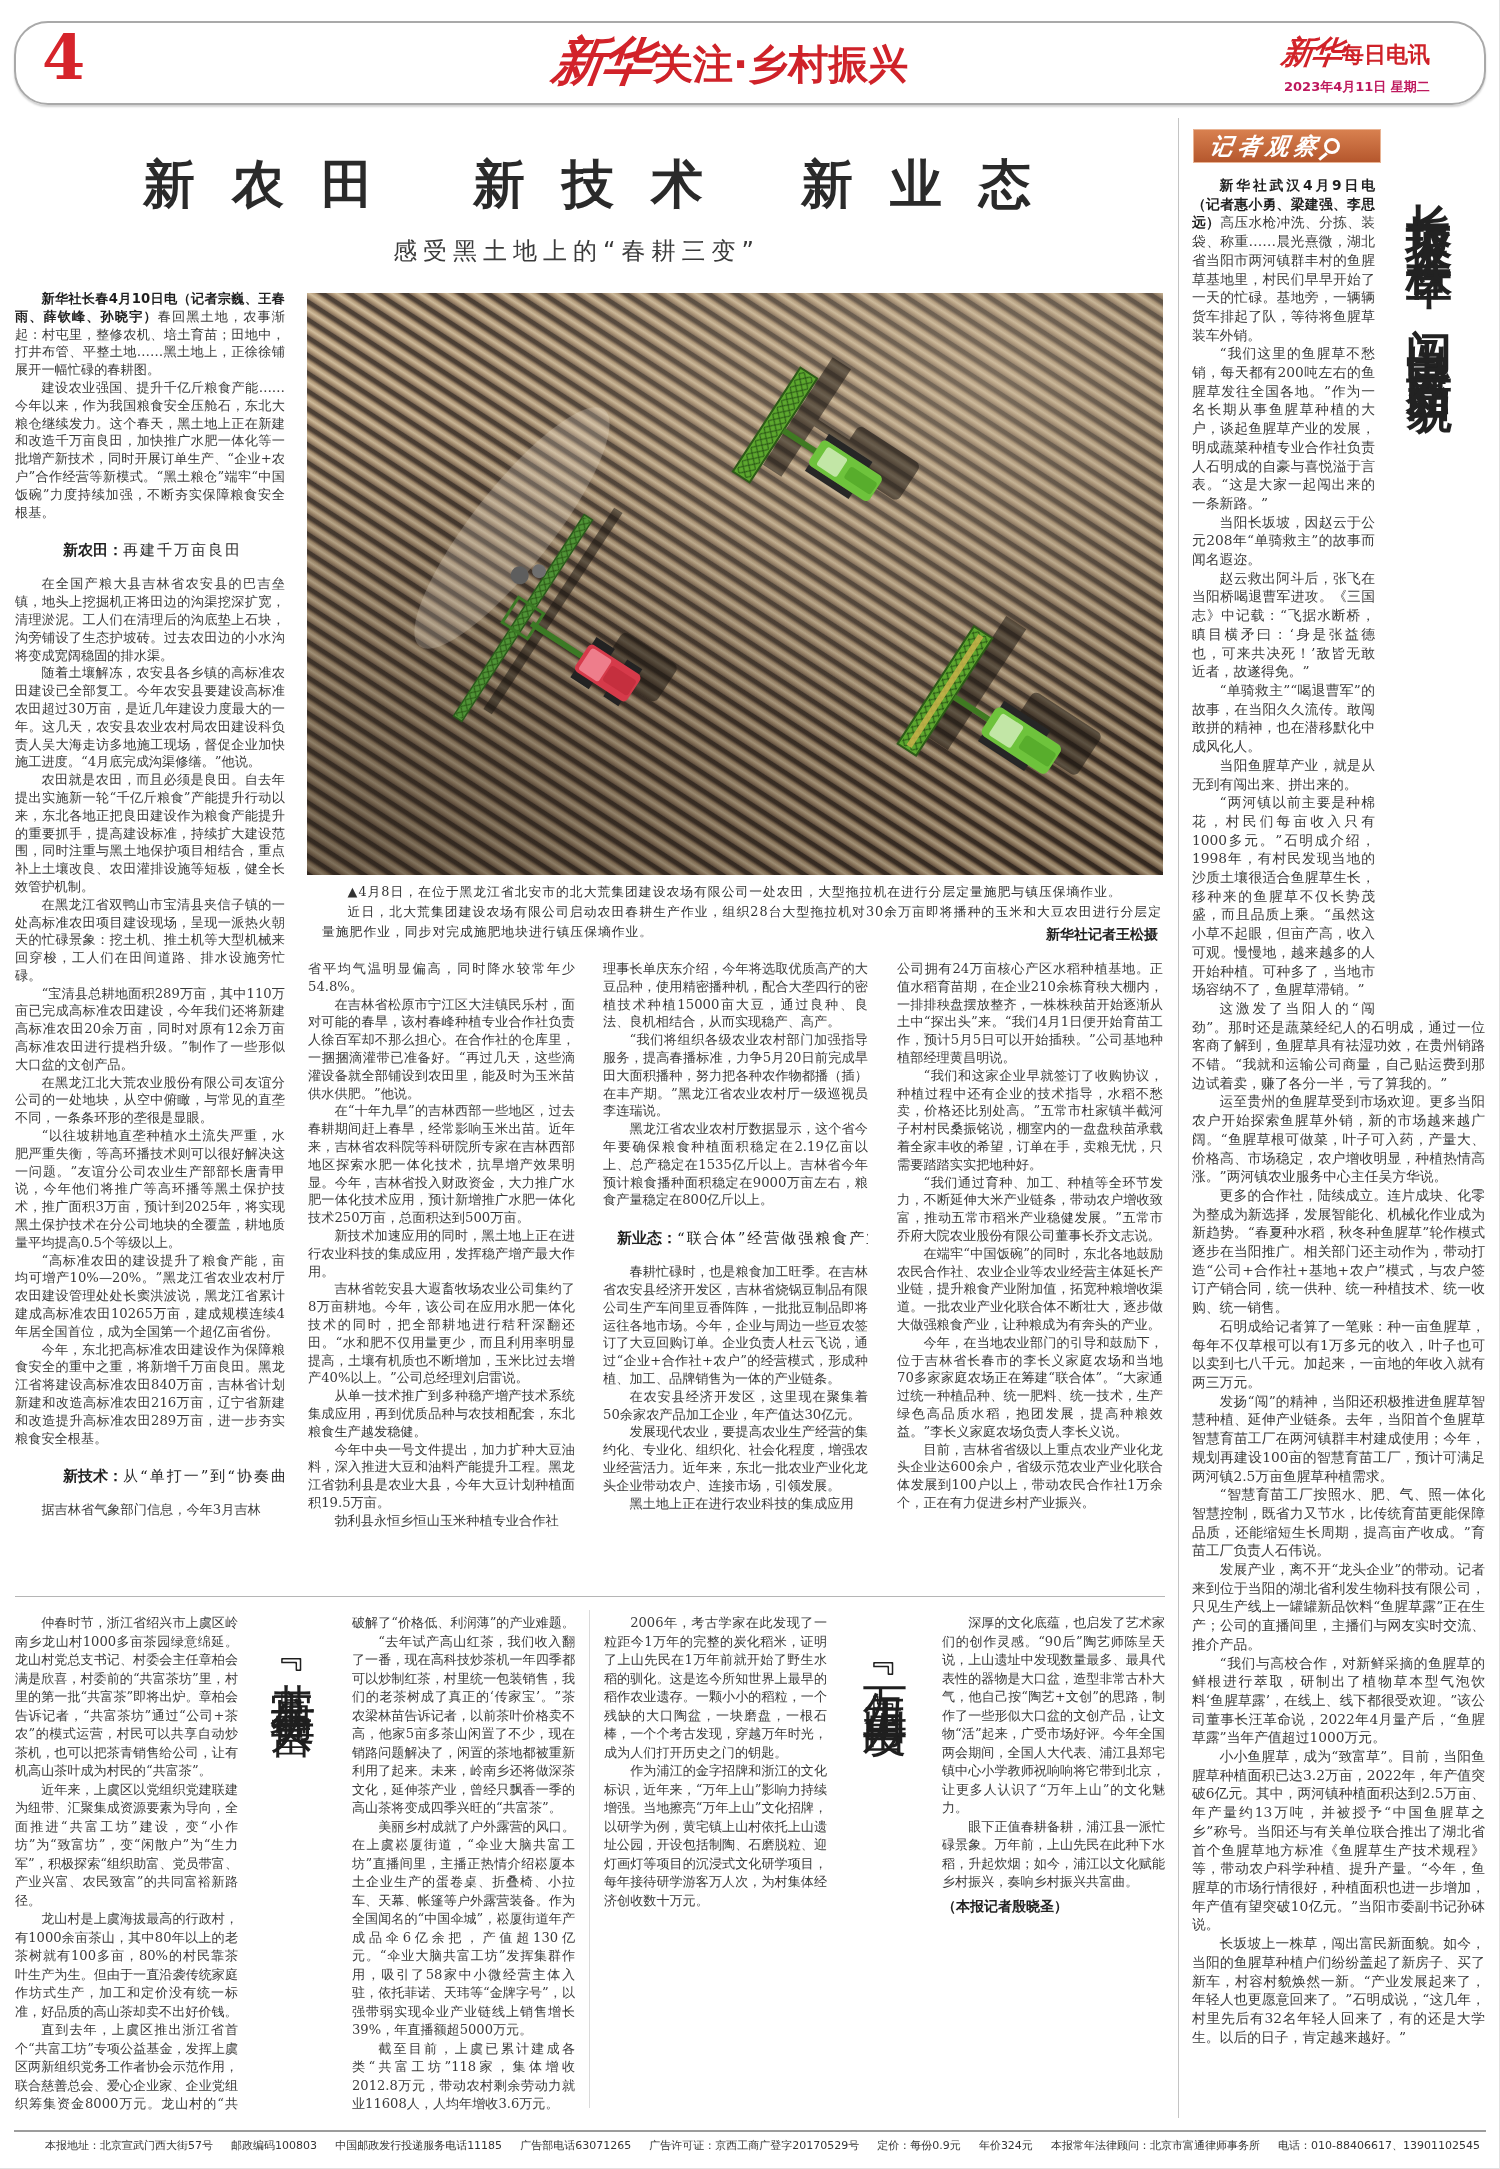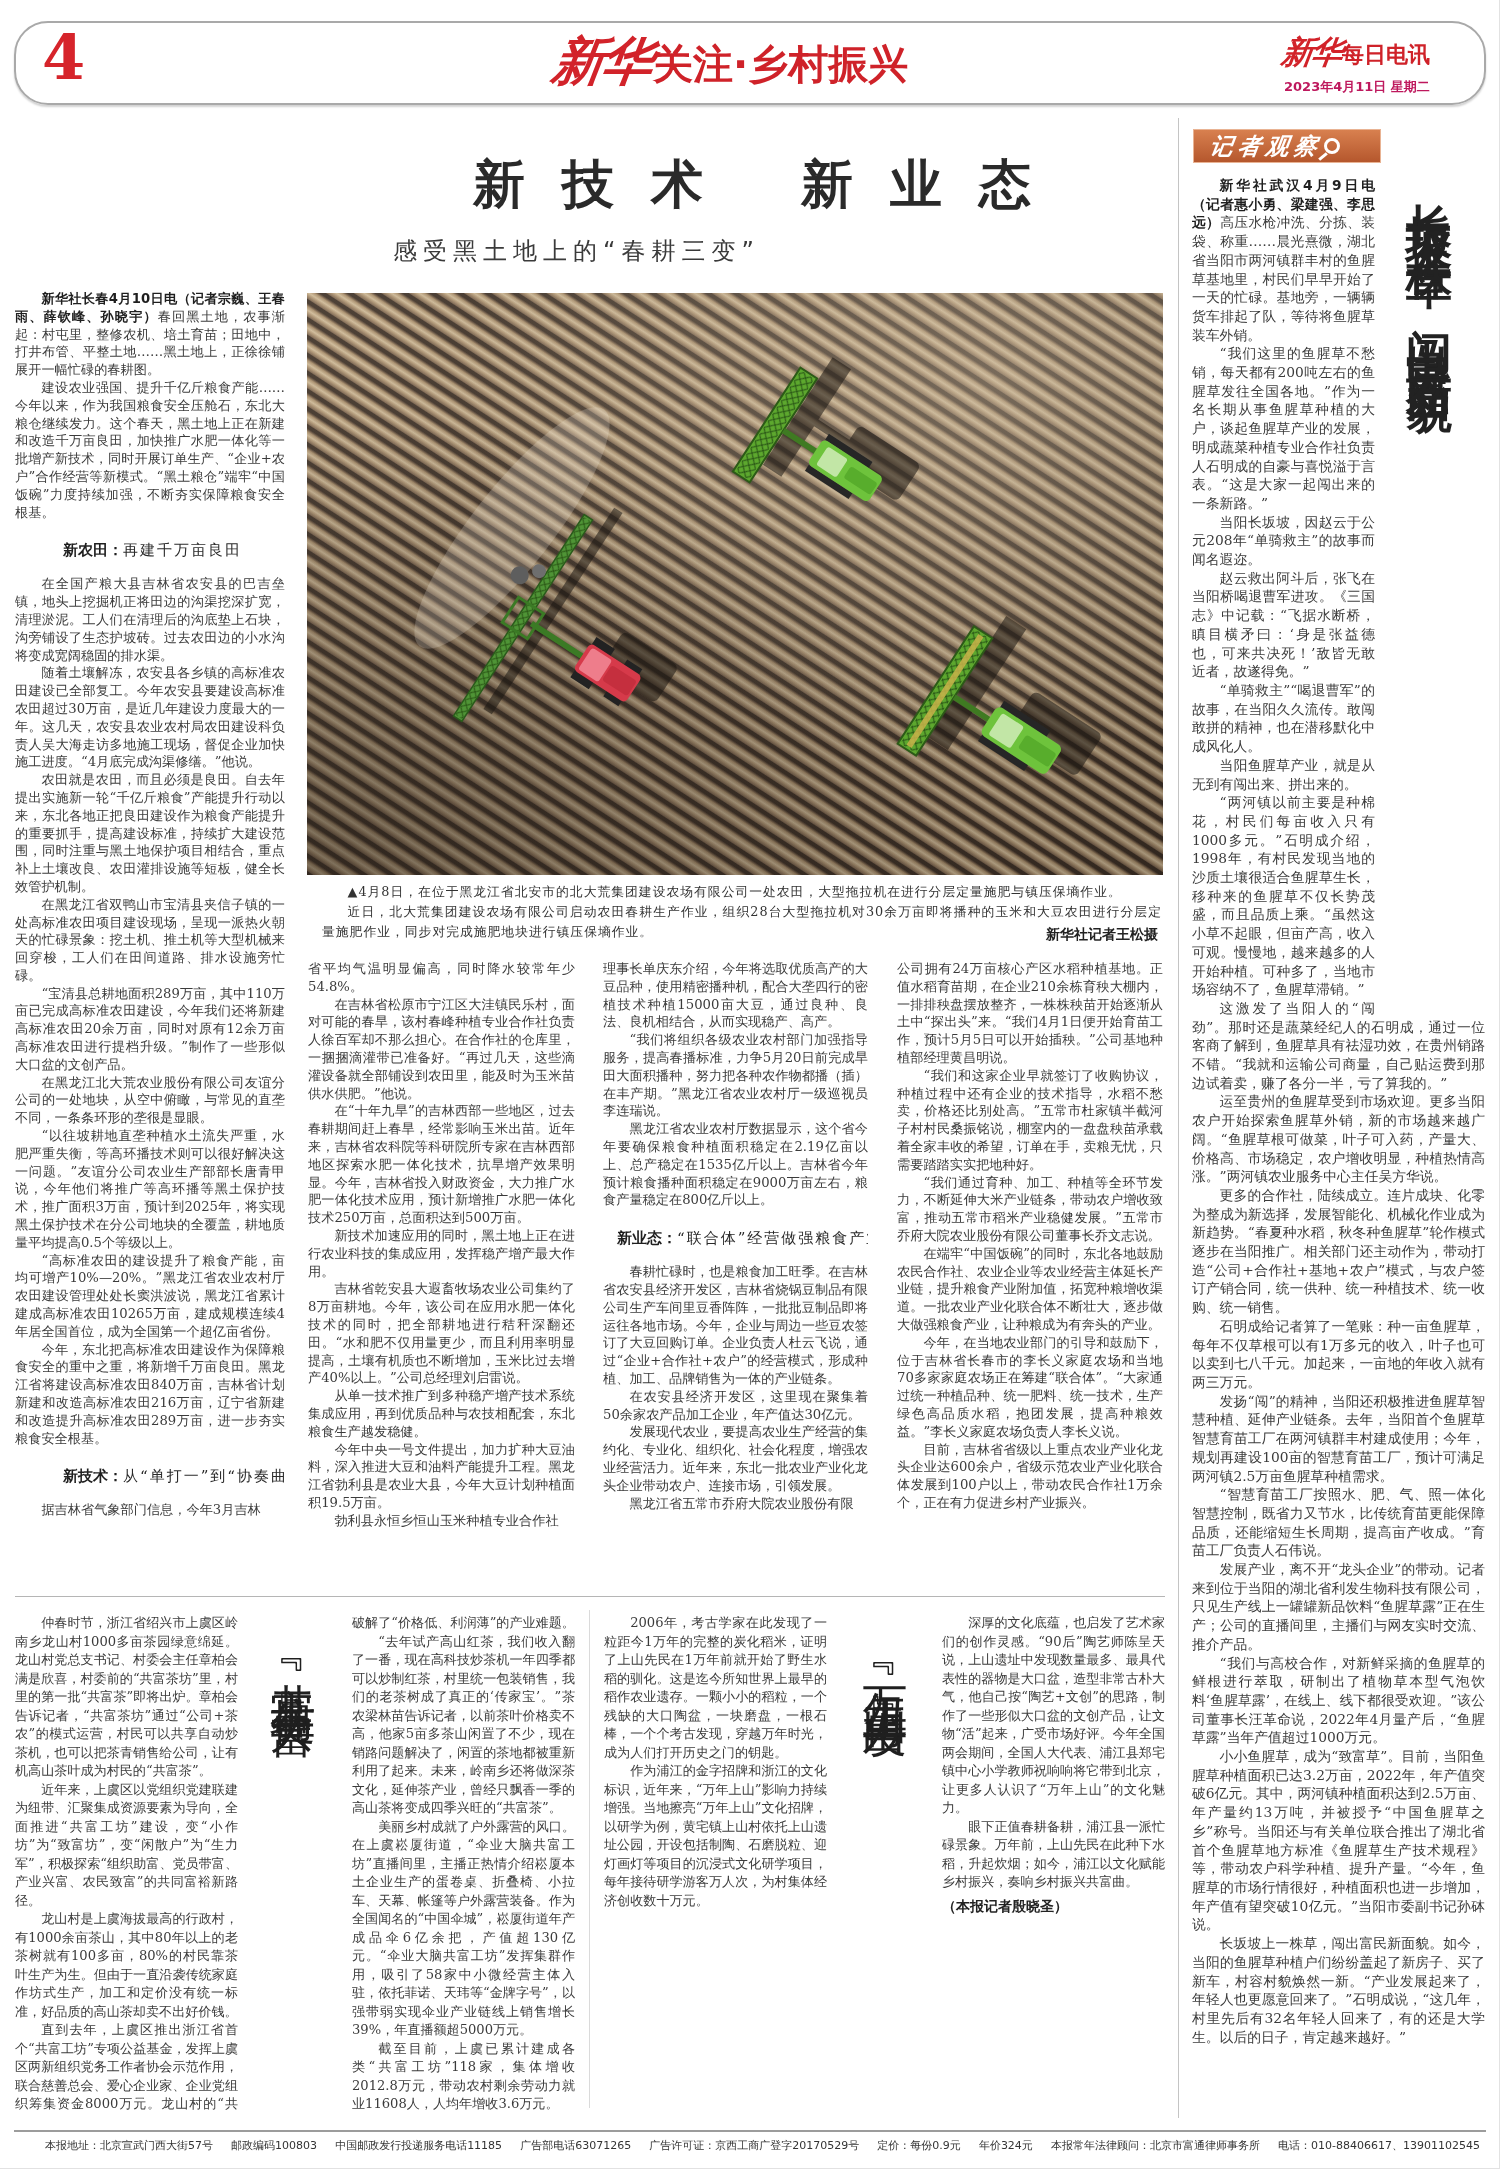--- a/index.html
+++ b/index.html
@@ -83,20 +83,21 @@
   <div class="abs section-title">
     <span class="brush">新华</span>
     <span class="section-name">关注·乡村振兴</span>
   </div>
   <div class="abs paper-logo">
     <span class="brush">新华</span>
     <span class="paper-name">每日电讯</span>
   </div>
   <div class="abs paper-date">2023年4月11日 星期二</div>
 
+  <div class="abs title-word" style="left:143px;">新农田</div>
   <div class="abs title-word" style="left:473px;">新技术</div>
   <div class="abs title-word" style="left:801px;">新业态</div>
   <div class="abs subtitle">感受黑土地上的“春耕三变”</div>
 
   <div class="abs col main-col" style="left:15px;top:290px;width:270px;height:1298px;">
     <p><span class="dateline">新华社长春4月10日电（记者宗巍、王春雨、薛钦峰、孙晓宇）</span><span>春回黑土地，农事渐起：村屯里，整修农机、培土育苗；田地中，打井布管、平整土地……黑土地上，正徐徐铺展开一幅忙碌的春耕图。</span></p>
     <p>建设农业强国、提升千亿斤粮食产能……今年以来，作为我国粮食安全压舱石，东北大粮仓继续发力。这个春天，黑土地上正在新建和改造千万亩良田，加快推广水肥一体化等一批增产新技术，同时开展订单生产、“企业+农户”合作经营等新模式。“黑土粮仓”端牢“中国饭碗”力度持续加强，不断夯实保障粮食安全根基。</p>
     <div class="subhead"><span class="label">新农田：</span><span class="text">再建千万亩良田</span></div>
     <p>在全国产粮大县吉林省农安县的巴吉垒镇，地头上挖掘机正将田边的沟渠挖深扩宽，清理淤泥。工人们在清理后的沟底垫上石块，沟旁铺设了生态护坡砖。过去农田边的小水沟将变成宽阔稳固的排水渠。</p>
     <p>随着土壤解冻，农安县各乡镇的高标准农田建设已全部复工。今年农安县要建设高标准农田超过30万亩，是近几年建设力度最大的一年。这几天，农安县农业农村局农田建设科负责人吴大海走访多地施工现场，督促企业加快施工进度。“4月底完成沟渠修缮。”他说。</p>
@@ -192,21 +193,21 @@
   </div>
 
   <div class="abs col main-col" style="left:603px;top:960px;width:265px;height:628px;">
     <p class="cont">理事长单庆东介绍，今年将选取优质高产的大豆品种，使用精密播种机，配合大垄四行的密植技术种植15000亩大豆，通过良种、良法、良机相结合，从而实现稳产、高产。</p>
     <p>“我们将组织各级农业农村部门加强指导服务，提高春播标准，力争5月20日前完成旱田大面积播种，努力把各种农作物都播（插）在丰产期。”黑龙江省农业农村厅一级巡视员李连瑞说。</p>
     <p>黑龙江省农业农村厅数据显示，这个省今年要确保粮食种植面积稳定在2.19亿亩以上、总产稳定在1535亿斤以上。吉林省今年预计粮食播种面积稳定在9000万亩左右，粮食产量稳定在800亿斤以上。</p>
     <div class="subhead" style="padding-left:14px;"><span class="label">新业态：</span><span class="text">“联合体”经营做强粮食产业</span></div>
     <p>春耕忙碌时，也是粮食加工旺季。在吉林省农安县经济开发区，吉林省烧锅豆制品有限公司生产车间里豆香阵阵，一批批豆制品即将运往各地市场。今年，企业与周边一些豆农签订了大豆回购订单。企业负责人杜云飞说，通过“企业+合作社+农户”的经营模式，形成种植、加工、品牌销售为一体的产业链条。</p>
     <p>在农安县经济开发区，这里现在聚集着50余家农产品加工企业，年产值达30亿元。</p>
     <p>发展现代农业，要提高农业生产经营的集约化、专业化、组织化、社会化程度，增强农业经营活力。近年来，东北一批农业产业化龙头企业带动农户、连接市场，引领发展。</p>
-    <p>黑龙江省五常市乔府大院农业股份有限</p>
+    <p>黑土地上正在进行农业科技的集成应用</p>
   </div>
 
   <div class="abs col main-col" style="left:897px;top:960px;width:266px;height:628px;">
     <p class="cont">公司拥有24万亩核心产区水稻种植基地。正值水稻育苗期，在企业210余栋育秧大棚内，一排排秧盘摆放整齐，一株株秧苗开始逐渐从土中“探出头”来。“我们4月1日便开始育苗工作，预计5月5日可以开始插秧。”公司基地种植部经理黄昌明说。</p>
     <p>“我们和这家企业早就签订了收购协议，种植过程中还有企业的技术指导，水稻不愁卖，价格还比别处高。”五常市杜家镇半截河子村村民桑振铭说，棚室内的一盘盘秧苗承载着全家丰收的希望，订单在手，卖粮无忧，只需要踏踏实实把地种好。</p>
     <p>“我们通过育种、加工、种植等全环节发力，不断延伸大米产业链条，带动农户增收致富，推动五常市稻米产业稳健发展。”五常市乔府大院农业股份有限公司董事长乔文志说。</p>
     <p>在端牢“中国饭碗”的同时，东北各地鼓励农民合作社、农业企业等农业经营主体延长产业链，提升粮食产业附加值，拓宽种粮增收渠道。一批农业产业化联合体不断壮大，逐步做大做强粮食产业，让种粮成为有奔头的产业。</p>
     <p>今年，在当地农业部门的引导和鼓励下，位于吉林省长春市的李长义家庭农场和当地70多家家庭农场正在筹建“联合体”。“大家通过统一种植品种、统一肥料、统一技术，生产绿色高品质水稻，抱团发展，提高种粮效益。”李长义家庭农场负责人李长义说。</p>
     <p>目前，吉林省省级以上重点农业产业化龙头企业达600余户，省级示范农业产业化联合体发展到100户以上，带动农民合作社1万余个，正在有力促进乡村产业振兴。</p>
   </div>

